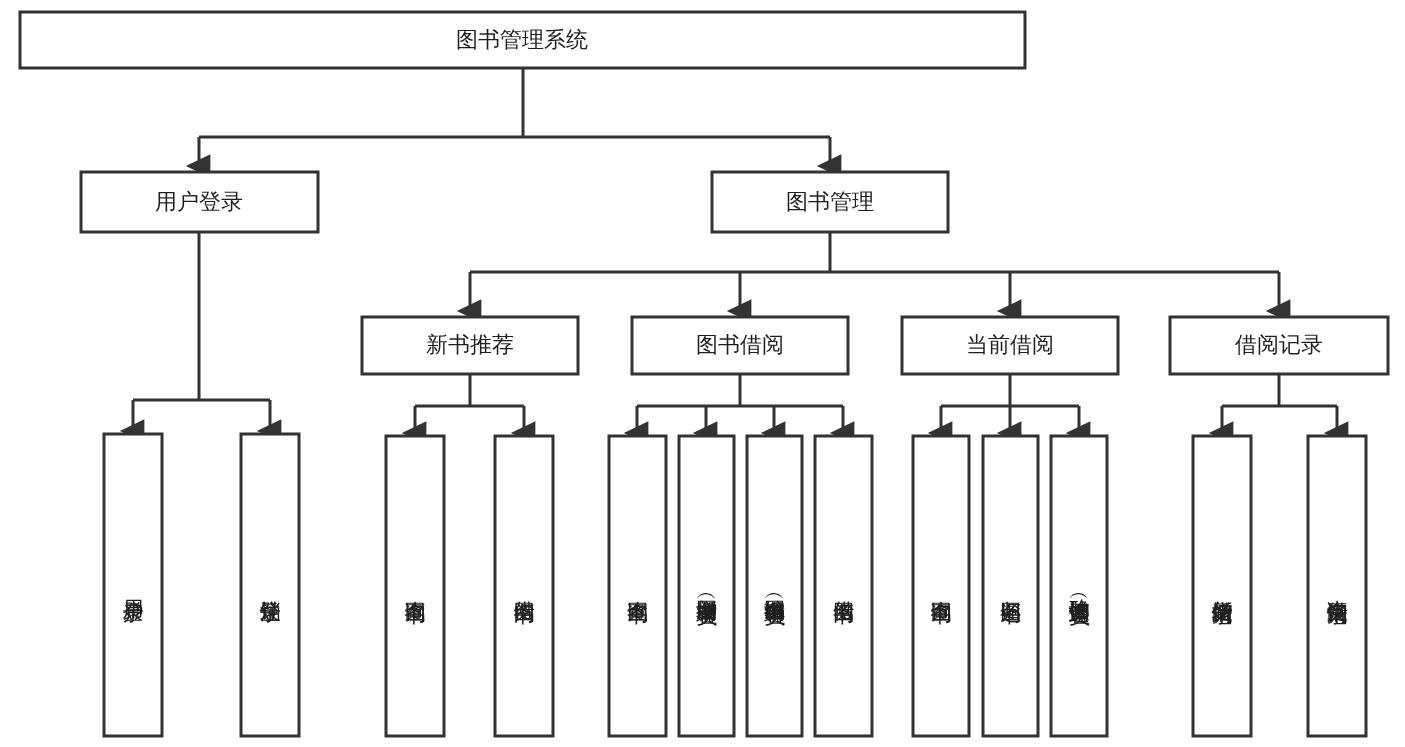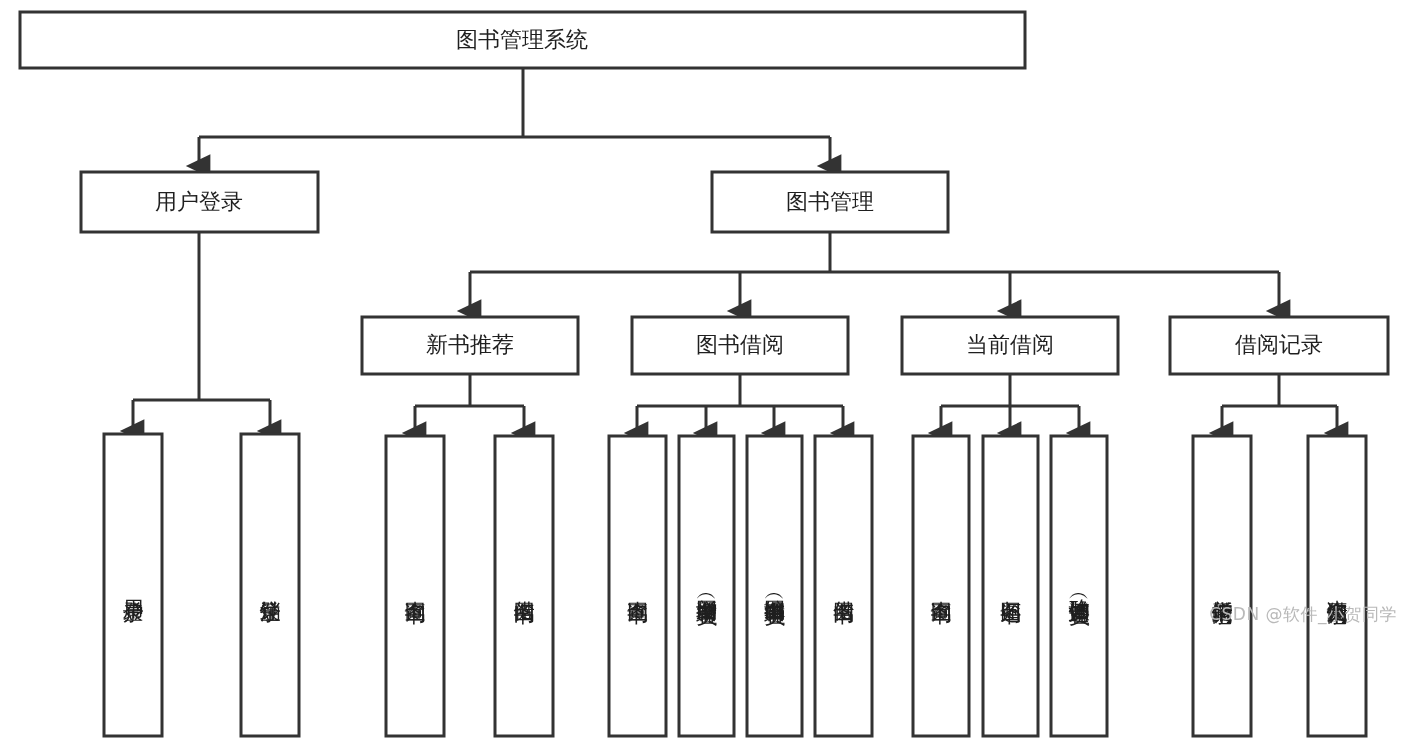--- a/index.html
+++ b/index.html
@@ -233,14 +233,13 @@
     <span class="vert-label">确认归还（管理员）</span>
   </div>
 
   <div class="vert-label-wrap" style="left:1193px; top:436px; width:58px; height:300px;">
     <span class="vert-label">新增借阅记录</span>
   </div>
   <div class="vert-label-wrap" style="left:1308px; top:436px; width:58px; height:300px;">
     <span class="vert-label">查询借阅记录</span>
   </div>
 
-  <div class="watermark">CSDN @软件_小贺同学</div>
 </div>
 
 </body></html>

